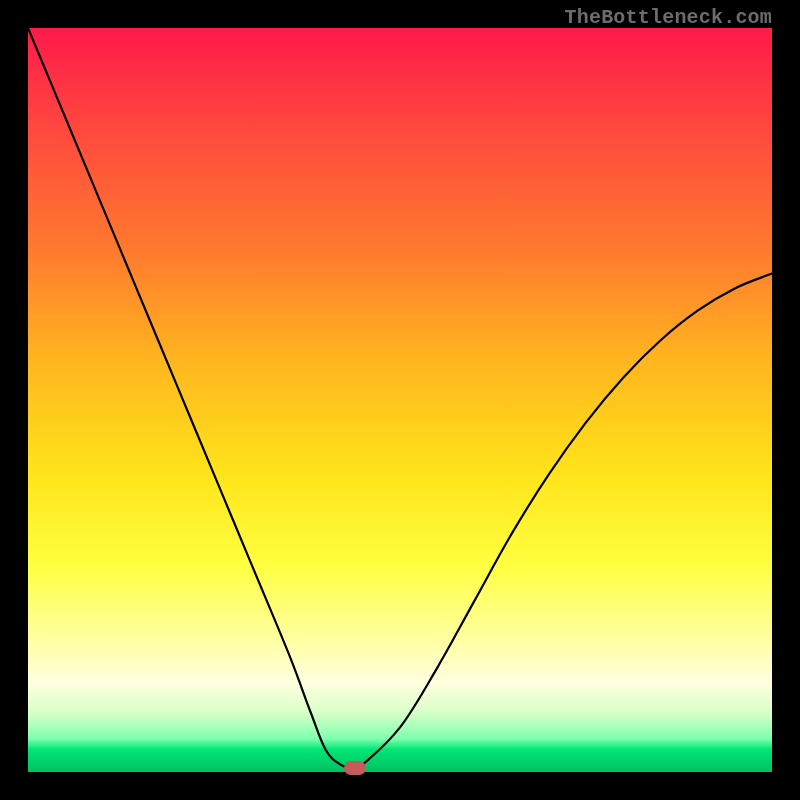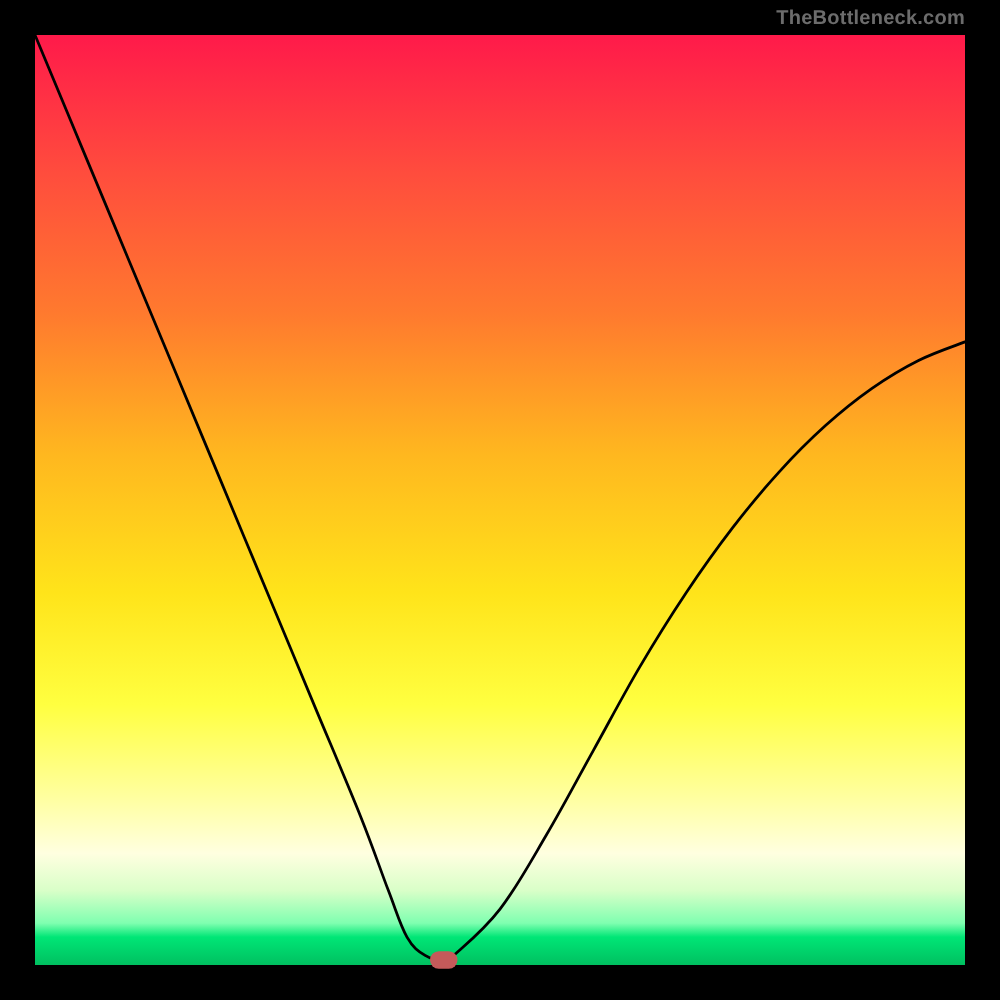--- a/index.html
+++ b/index.html
@@ -37,22 +37,22 @@
       #d9ffc8 92%,
       #7fffb0 95.5%,
       #00e676 97%,
       #00c060 100%
     );
   }
   .watermark {
     position: absolute;
     top: 6px;
     right: 28px;
-    font-family: Liberation Sans, sans-serif;
-    font-size: 16px;
+    font-family: Liberation Mono, monospace;
+    font-size: 20px;
     font-weight: 600;
     color: #6c6c6c;
     letter-spacing: 0.2px;
     user-select: none;
   }
   svg.curve {
     position: absolute;
     left: 0;
     top: 0;
     width: 744px;

